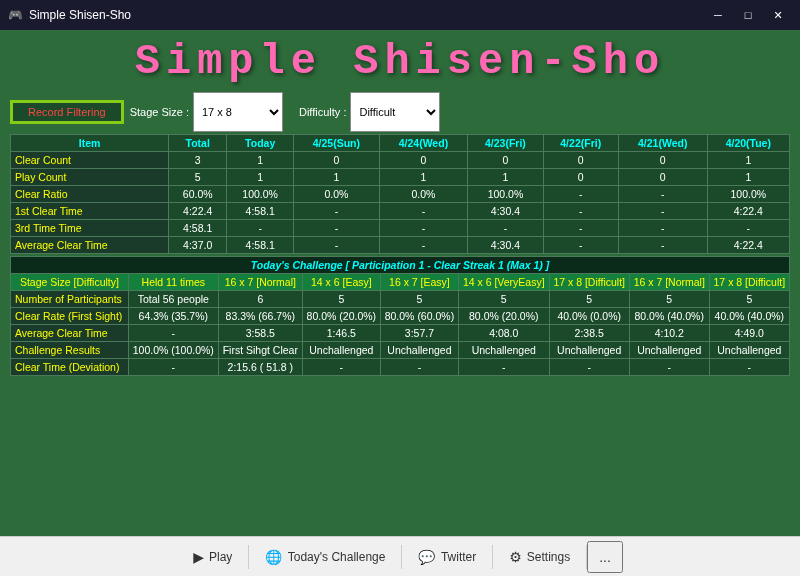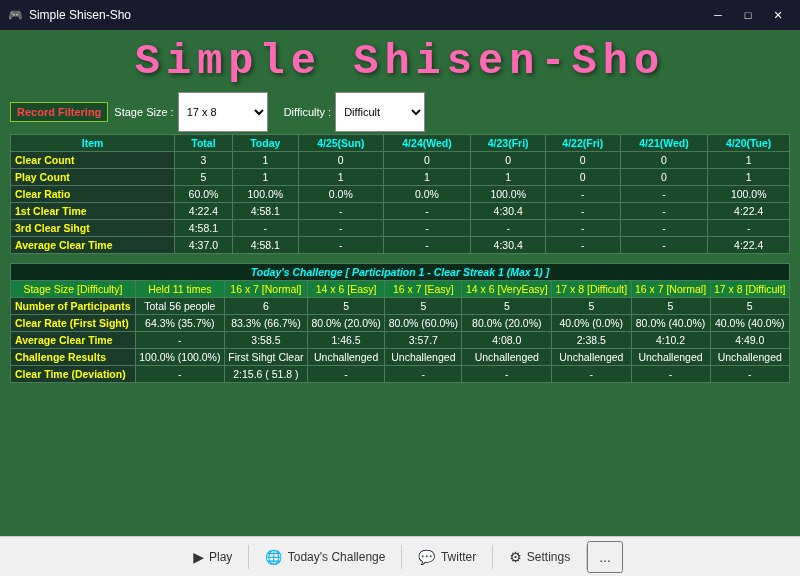--- a/index.html
+++ b/index.html
@@ -69,25 +69,25 @@
     
     .filter-bar {
       display: flex;
       align-items: center;
       gap: 6px;
       margin-bottom: 2px;
       flex-shrink: 0;
     }
     .filter-label {
       color: #ff4444;
-      font-weight: bold;
+      font-weight: normal;
       font-size: 11px;
       background: #1a4a2a;
-      border: 1px solid #84cc16;
-      padding: 3px 6px;
+      border: 3px solid #84cc16;
+      padding: 3px 15px;
     }
     .filter-group {
       display: flex;
       align-items: center;
       gap: 4px;
     }
     .filter-text {
       color: #fff;
       font-size: 11px;
     }
@@ -117,21 +117,21 @@
     .data-table .header-row td {
       background: #1a4a2a;
       color: #00ffff;
       font-weight: bold;
     }
     .data-table .label-col {
       color: #ffff00;
       background: #1a3a2a;
       text-align: left;
       padding-left: 4px;
-      font-weight: bold;
+      font-weight: normal;
     }
     .data-table .section-header td {
       background: #0a2a1a;
       color: #00ffff;
       font-weight: bold;
       font-style: italic;
     }
     .data-table .subheader-row td {
       background: #15803d;
       color: #ffff00;
@@ -267,21 +267,21 @@
           <td>4:22.4</td>
           <td>4:58.1</td>
           <td>-</td>
           <td>-</td>
           <td>4:30.4</td>
           <td>-</td>
           <td>-</td>
           <td>4:22.4</td>
         </tr>
         <tr>
-          <td class="label-col">3rd Clear Sihgt</td>
+          <td class="label-col">3rd Time Time</td>
           <td>4:58.1</td>
           <td>-</td>
           <td>-</td>
           <td>-</td>
           <td>-</td>
           <td>-</td>
           <td>-</td>
           <td>-</td>
         </tr>
         <tr>
@@ -291,21 +291,21 @@
           <td>-</td>
           <td>-</td>
           <td>4:30.4</td>
           <td>-</td>
           <td>-</td>
           <td>4:22.4</td>
         </tr>
       </tbody>
     </table>
 
-    <table class="data-table" style="margin-top:9px;padding-left:28px;">
+    <table class="data-table" style="margin-top:2px;padding-left:28px;">
       <tbody>
         <tr class="section-header">
           <td colspan="9">Today's Challenge [ Participation 1 - Clear Streak 1 (Max 1) ]</td>
         </tr>
         <tr class="subheader-row">
           <td>Stage Size [Difficulty]</td>
           <td>Held 11 times</td>
           <td>16 x 7 [Normal]</td>
           <td>14 x 6 [Easy]</td>
           <td>16 x 7 [Easy]</td>

